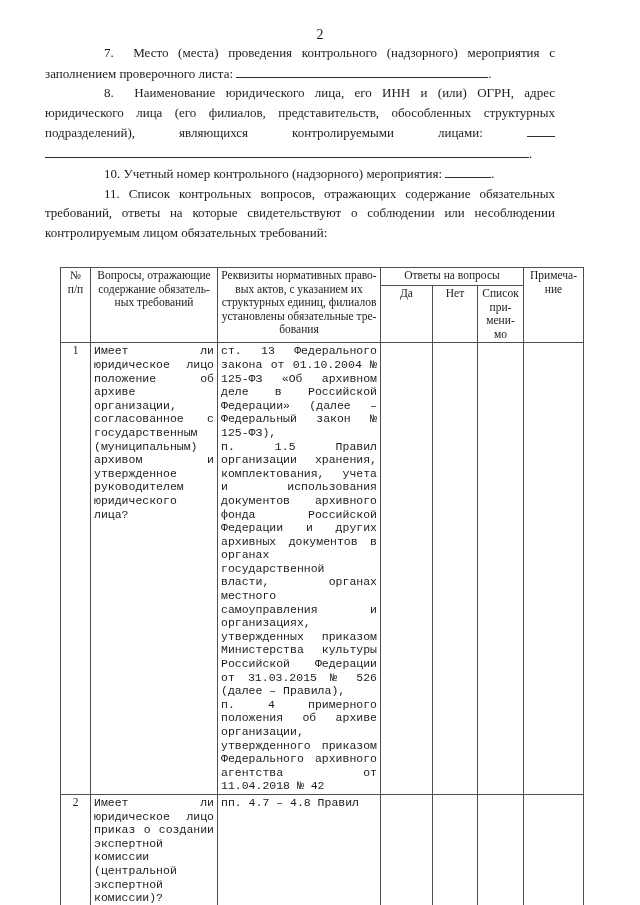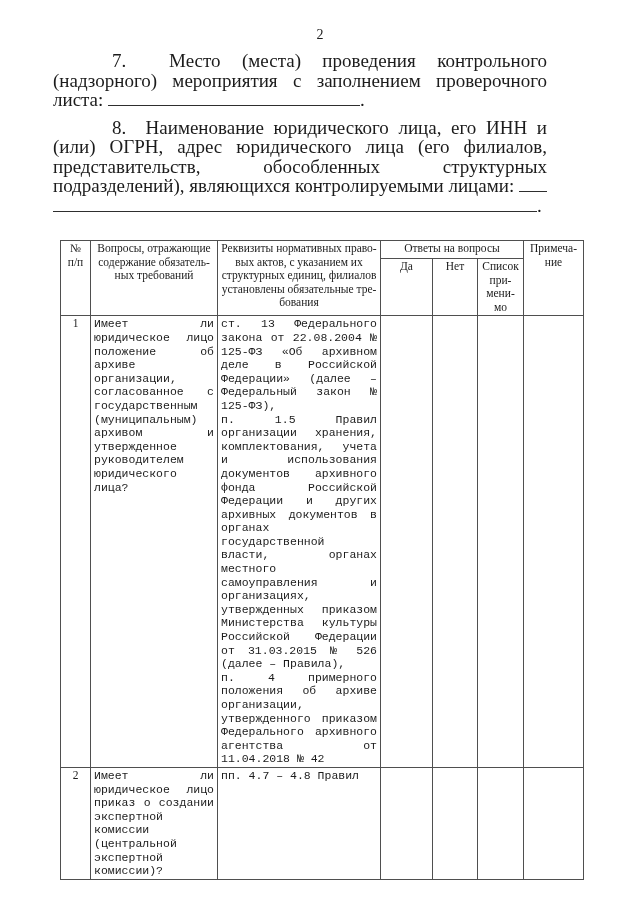--- a/index.html
+++ b/index.html
@@ -17,22 +17,22 @@
     padding-top: 26px;
     text-align: center;
     font-size: 14px;
     line-height: 17px;
   }
   .content {
     width: 510px;
     margin-left: 45px;
   }
   p.para {
-    margin: 8px;
-    font-size: 19px;
+    margin: 0;
+    font-size: 13px;
     line-height: 19.5px;
     text-align: justify;
     text-indent: 59px;
   }
   .mt17 { margin-top: 17px; }
   .mt19 { margin-top: 19px; }
   .mt8  { margin-top: 8px;  }
   .mt10 { margin-top: 10px; }
   .blank {
     display: inline-block;
@@ -75,21 +75,23 @@
 
   <div class="pagenum">2</div>
 
   <div class="content">
 
     <p class="para mt17"><span>7.&nbsp;&nbsp;Место (места) проведения контрольного (надзорного) мероприятия с заполнением проверочного листа:</span> <span class="blank w252"></span><span>.</span></p>
 
     <p class="para mt19"><span>8.&nbsp;&nbsp;Наименование юридического лица, его ИНН и (или) ОГРН, адрес юридического лица (его филиалов, представительств, обособленных структурных подразделений), являющихся контролируемыми лицами:</span> <span class="blank w28"></span> <span class="blank w484"></span><span>.</span></p>
 
 
+    <p class="para mt8"><span>10. Учетный номер контрольного (надзорного) мероприятия:</span> <span class="blank w46"></span><span>.</span></p>
 
+    <p class="para mt10"><span>11. Список контрольных вопросов, отражающих содержание обязательных требований, ответы на которые свидетельствуют о соблюдении или несоблюдении контролируемым лицом обязательных требований:</span></p>
 
     <table class="checklist">
       <colgroup>
         <col style="width:30px">
           <col style="width:127px">
           <col style="width:163px">
         <col style="width:52px">
           <col style="width:45px">
           <col style="width:46px">
           <col style="width:60px">
@@ -117,21 +119,21 @@
 при-
 мени-
 мо</th>
         </tr>
       </thead>
       <tbody>
         <tr>
           <td class="c-num" style="height:313px">1</td>
           <td class="c-q">Имеет ли юридическое лицо положение об архиве организации, согласованное с государственным (муниципальным) архивом и утвержденное руководителем юридического лица?</td>
           <td class="c-acts">
-            <div class="act">ст. 13 Федерального закона от 22.08.2004 № 125-ФЗ «Об архивном деле в Российской Федерации» (далее – Федеральный закон № 125-ФЗ),</div>
+            <div class="act">ст. 13 Федерального закона от 01.10.2004 № 125-ФЗ «Об архивном деле в Российской Федерации» (далее – Федеральный закон № 125-ФЗ),</div>
             <div class="act">п. 1.5 Правил организации хранения, комплектования, учета и использования документов архивного фонда Российской Федерации и других архивных документов в органах государственной власти, органах местного самоуправления и организациях, утвержденных приказом Министерства культуры Российской Федерации от 31.03.2015 № 526 (далее – Правила),</div>
             <div class="act">п. 4 примерного положения об архиве организации, утвержденного приказом Федерального архивного агентства от 11.04.2018 № 42</div>
           </td>
           <td></td>
           <td></td>
           <td></td>
           <td></td>
         </tr>
         <tr>
           <td class="c-num" style="height:66px">2</td>

